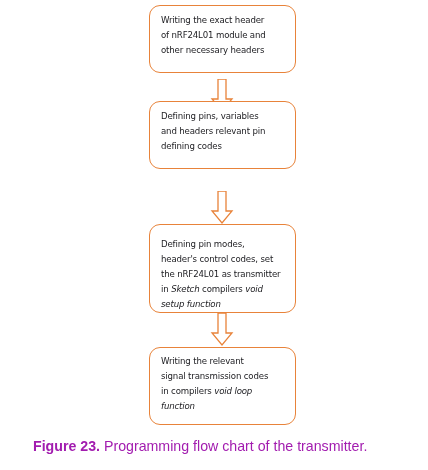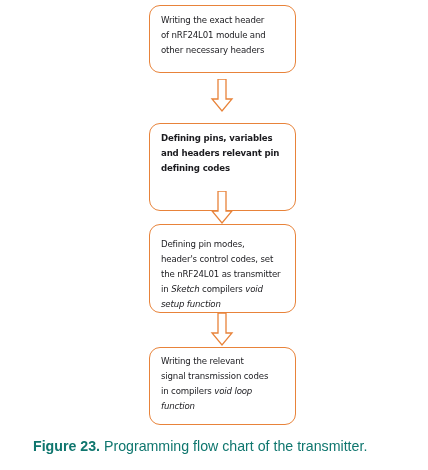--- a/index.html
+++ b/index.html
@@ -44,21 +44,21 @@
     color: #1b1b1f;
     letter-spacing: -0.15px;
     white-space: pre-line;
     text-align: left;
   }
   .flow-box-text .it {
     font-style: italic;
   }
 
   #box-1 { top: 5px;   height: 68px; }
-  #box-2 { top: 123px; height: 88px; font-weight: bold; }
+  #box-2 { top: 101px; height: 68px; }
   #box-3 { top: 224px; height: 89px; }
   #box-4 { top: 347px; height: 78px; }
 
   #box-3 .flow-box-text { top: 12px; }
   #box-4 .flow-box-text { top: 6px; }
 
   
   .flow-arrow {
     position: absolute;
     left: 207px;
@@ -76,21 +76,21 @@
 
   
   #figure-caption {
     position: absolute;
     left: 33px;
     top: 437px;
     width: 390px;
     font-family: "Liberation Sans", sans-serif;
     font-size: 14.2px;
     line-height: 18px;
-    color: #0f766e;
+    color: #a21caf;
     text-align: left;
     white-space: nowrap;
   }
   #figure-caption .caption-label {
     font-weight: bold;
   }
   #figure-caption .caption-body {
     font-weight: normal;
   }
 </style>

